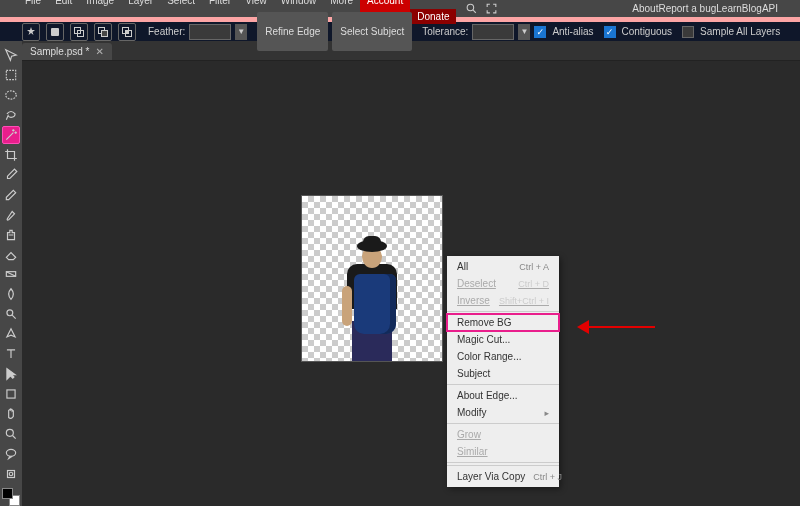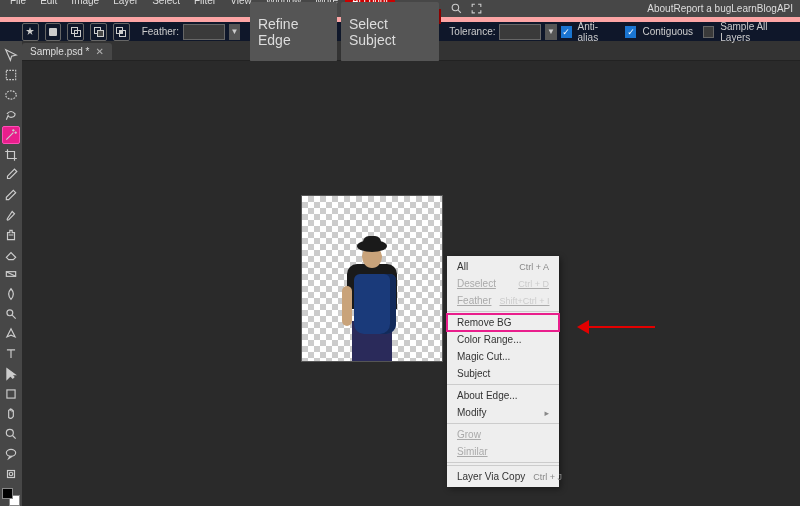--- a/index.html
+++ b/index.html
@@ -1,27 +1,27 @@
 <!DOCTYPE html>
 <html><head>
 <meta charset="utf-8">
 <style>
 * { margin: 0; padding: 0; box-sizing: border-box; font-family: Arial, sans-serif; }
 body { width: 800px; height: 506px; background: #2a2a2a; overflow: hidden; position: relative; }
-.topbar { height: 17px; background: #474747; display: flex; align-items: center; padding: 0 3px; font-size: 10px; color: #ddd; }
+.topbar { height: 17px; background: #474747; display: flex; align-items: center; padding: 0 18px; font-size: 10px; color: #ddd; }
 .menu-left { display: flex; gap: 0; }
 .menu-item { padding: 2px 7px; cursor: pointer; }
 .menu-item.account { background: #cc0000; color: #fff; }
 .menu-item.donate { background: #8b0000; color: #fff; margin-top: 16px; }
 .menu-right { margin-left: auto; display: flex; padding-right: 4px;}
 .top-icons { display: flex; gap: 6px; margin-left: 8px; align-items: center; }
 .top-icon { width: 14px; height: 14px; display: flex; align-items: center; justify-content: center; }
 .optbar { height: 24px; background: #0f172a; border-top: 5px solid #fca5a5; display: flex; align-items: center; padding-left: 22px; font-size: 10px; color: #ccc; gap: 4px;}
 .opt-icon { width: 18px; height: 18px; border: 1px solid #666; border-radius: 2px; display: flex; align-items: center; justify-content: center; margin-right: 2px;}
-.opt-btn { background:#555; padding: 14px 8px; border-radius: 2px; color:#ddd; font-size:14px; cursor:pointer;}
+.opt-btn { background:#555; padding: 14px 8px; border-radius: 2px; color:#ddd; font-size:10px; cursor:pointer;text-align:right;}
 .opt-input { background: #3a3a3a; color:#fff; width: 36px; height:16px; border:1px solid #666; font-size:12px; padding:0 20px; }
 .opt-chk { width: 12px; height: 12px; background:#1a75d1; display:inline-flex; align-items:center; justify-content:center; color:#fff; font-size:9px;}
 .opt-chk.empty { background:#3a3a3a; border:1px solid #666;}
 .opt-label { margin-left:2px; margin-right:6px;}
 .opt-dd { width:12px; height:16px; background:#555; display:flex; align-items:center; justify-content:center; font-size:8px;}
 .tabbar { height: 20px; background: #333; display: flex; align-items: flex-end; padding-left: 22px; border-bottom:1px solid #222;}
 .tab { background: #474747; padding: 3px 8px; font-size: 10px; color: #ddd; display:flex; align-items:flex-end; gap:6px; border-radius:3px 3px 0 0;}
 .tab-close { font-size:10px; cursor:pointer; opacity:0.7;}
 .toolbar { position: absolute; left: 0; top: 41px; width: 22px; bottom: 0; background: #474747; display:flex; flex-direction:column; align-items: center; padding-top:4px;}
 .tool { width: 18px; height: 18px; margin: 1px 0; display:flex; align-items:center; justify-content:center; cursor:pointer; border-radius:2px;}
@@ -284,32 +284,32 @@
   <div class="ctxmenu" id="ctxmenu">
       <div class="ctx-item">
         <span>All</span>
         <span class="sc">Ctrl + A</span>
       </div>
       <div class="ctx-item disabled">
         <span>Deselect</span>
         <span class="sc">Ctrl + D</span>
       </div>
       <div class="ctx-item disabled">
-        <span>Feather</span>
+        <span>Inverse</span>
         <span class="sc">Shift+Ctrl + I</span>
       </div>
       <div class="ctx-sep"></div>
       <div class="ctx-item highlight">
         <span>Remove BG</span>
       </div>
       <div class="ctx-item">
+        <span>Magic Cut...</span>
+      </div>
+      <div class="ctx-item">
         <span>Color Range...</span>
-      </div>
-      <div class="ctx-item">
-        <span>Magic Cut...</span>
       </div>
       <div class="ctx-item">
         <span>Subject</span>
       </div>
       <div class="ctx-sep"></div>
       <div class="ctx-item">
         <span>About Edge...</span>
       </div>
       <div class="ctx-item">
         <span>Modify</span>

